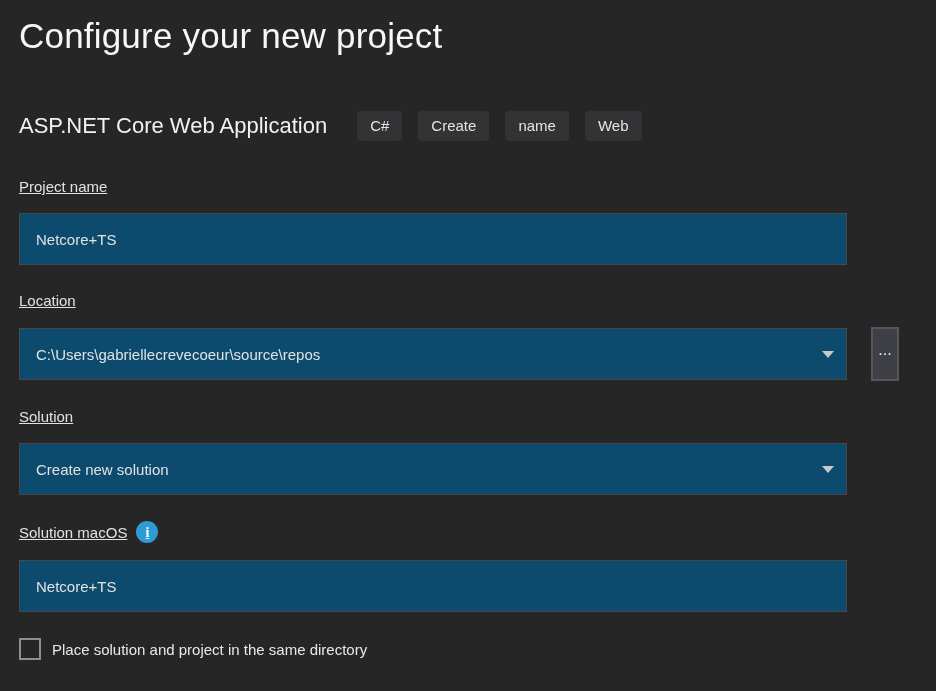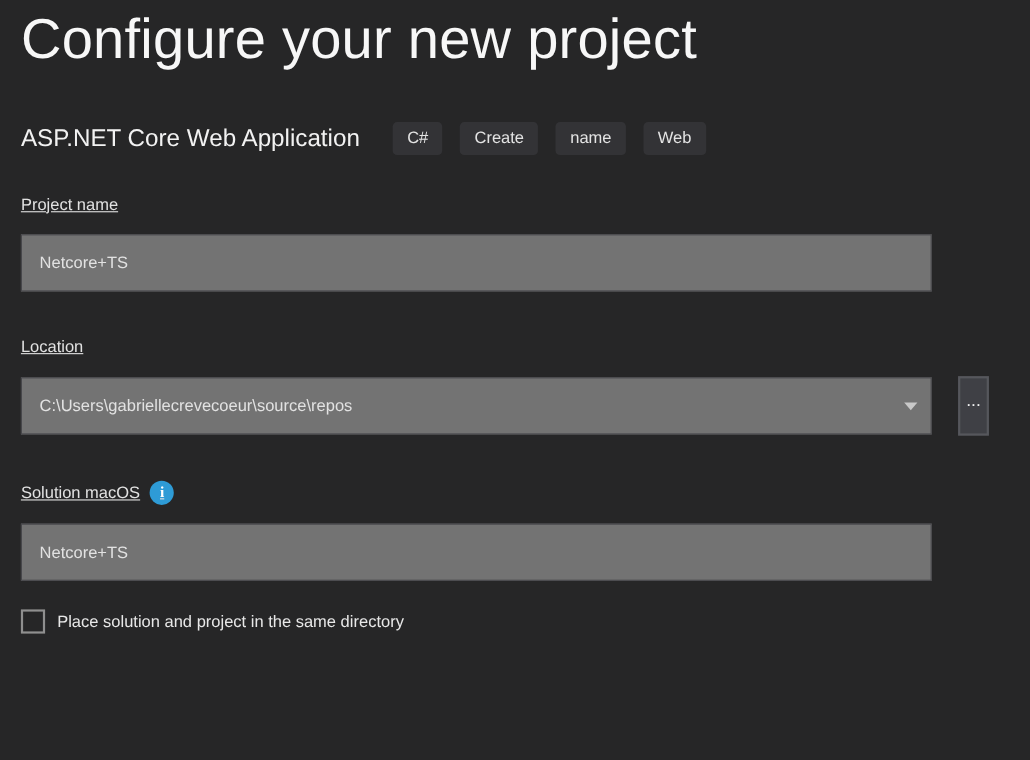--- a/index.html
+++ b/index.html
@@ -6,21 +6,21 @@
   html, body {
     width: 936px; height: 691px;
     background: #262627;
     font-family: "Liberation Sans", "DejaVu Sans", sans-serif;
     color: #e8e8e8;
     overflow: hidden;
   }
   .wrap { padding: 8px 0 0 19px; width: 936px; }
 
   h1.page-title {
-    font-size: 51px;
+    font-size: 35px;
     font-weight: 300;
     color: #f7f7f7;
     letter-spacing: 0.2px;
     line-height: 56px;
   }
 
   .template-row {
     margin-top: 46px;
     display: flex;
     align-items: center;
@@ -39,36 +39,36 @@
     border-radius: 4px;
     height: 30px;
     padding: 0 13px;
     display: flex;
     align-items: center;
     font-size: 15px;
     color: #e4e4e4;
     white-space: nowrap;
   }
 
-  .field-group { margin-top: 41px; width: 828px; }
+  .field-group { margin-top: 26px; width: 828px; }
   .field-group.first { margin-top: 36px; }
   .field-label {
     font-size: 15px;
     line-height: 19px;
     color: #e2e2e2;
     margin-bottom: 17px;
     display: flex;
     align-items: center;
     gap: 9px;
     text-decoration: underline;
   }
   .text-input, .combo {
     width: 828px;
     height: 52px;
-    background: #737373;
+    background: #0c4a6e;
     border: 1px solid #47474b;
     color: #e2e2e2;
     font-size: 15px;
     font-family: "Liberation Sans", "DejaVu Sans", sans-serif;
     padding: 0 16px;
     outline: none;
   }
   .combo-wrap { position: relative; width: 828px; }
   .combo-wrap .text-input { padding-right: 36px; }
   .chevron {
@@ -152,20 +152,27 @@
     <div class="field-label">Location</div>
     <div class="location-row">
       <div class="combo-wrap">
         <input class="text-input" type="text" value="C:\Users\gabriellecrevecoeur\source\repos" style="">
         <span class="chevron"></span>
       </div>
       <button class="browse-button">...</button>
     </div>
   </div>
 
+  <div class="field-group">
+    <div class="field-label">Solution</div>
+    <div class="combo-wrap">
+      <div class="combo">Create new solution</div>
+      <span class="chevron"></span>
+    </div>
+  </div>
 
   <div class="field-group">
     <div class="field-label">
       <span>Solution macOS</span>
       <span class="info-icon">i</span>
     </div>
     <input class="text-input" type="text" value="Netcore+TS" style="">
   </div>
 
   <div class="checkbox-row">

